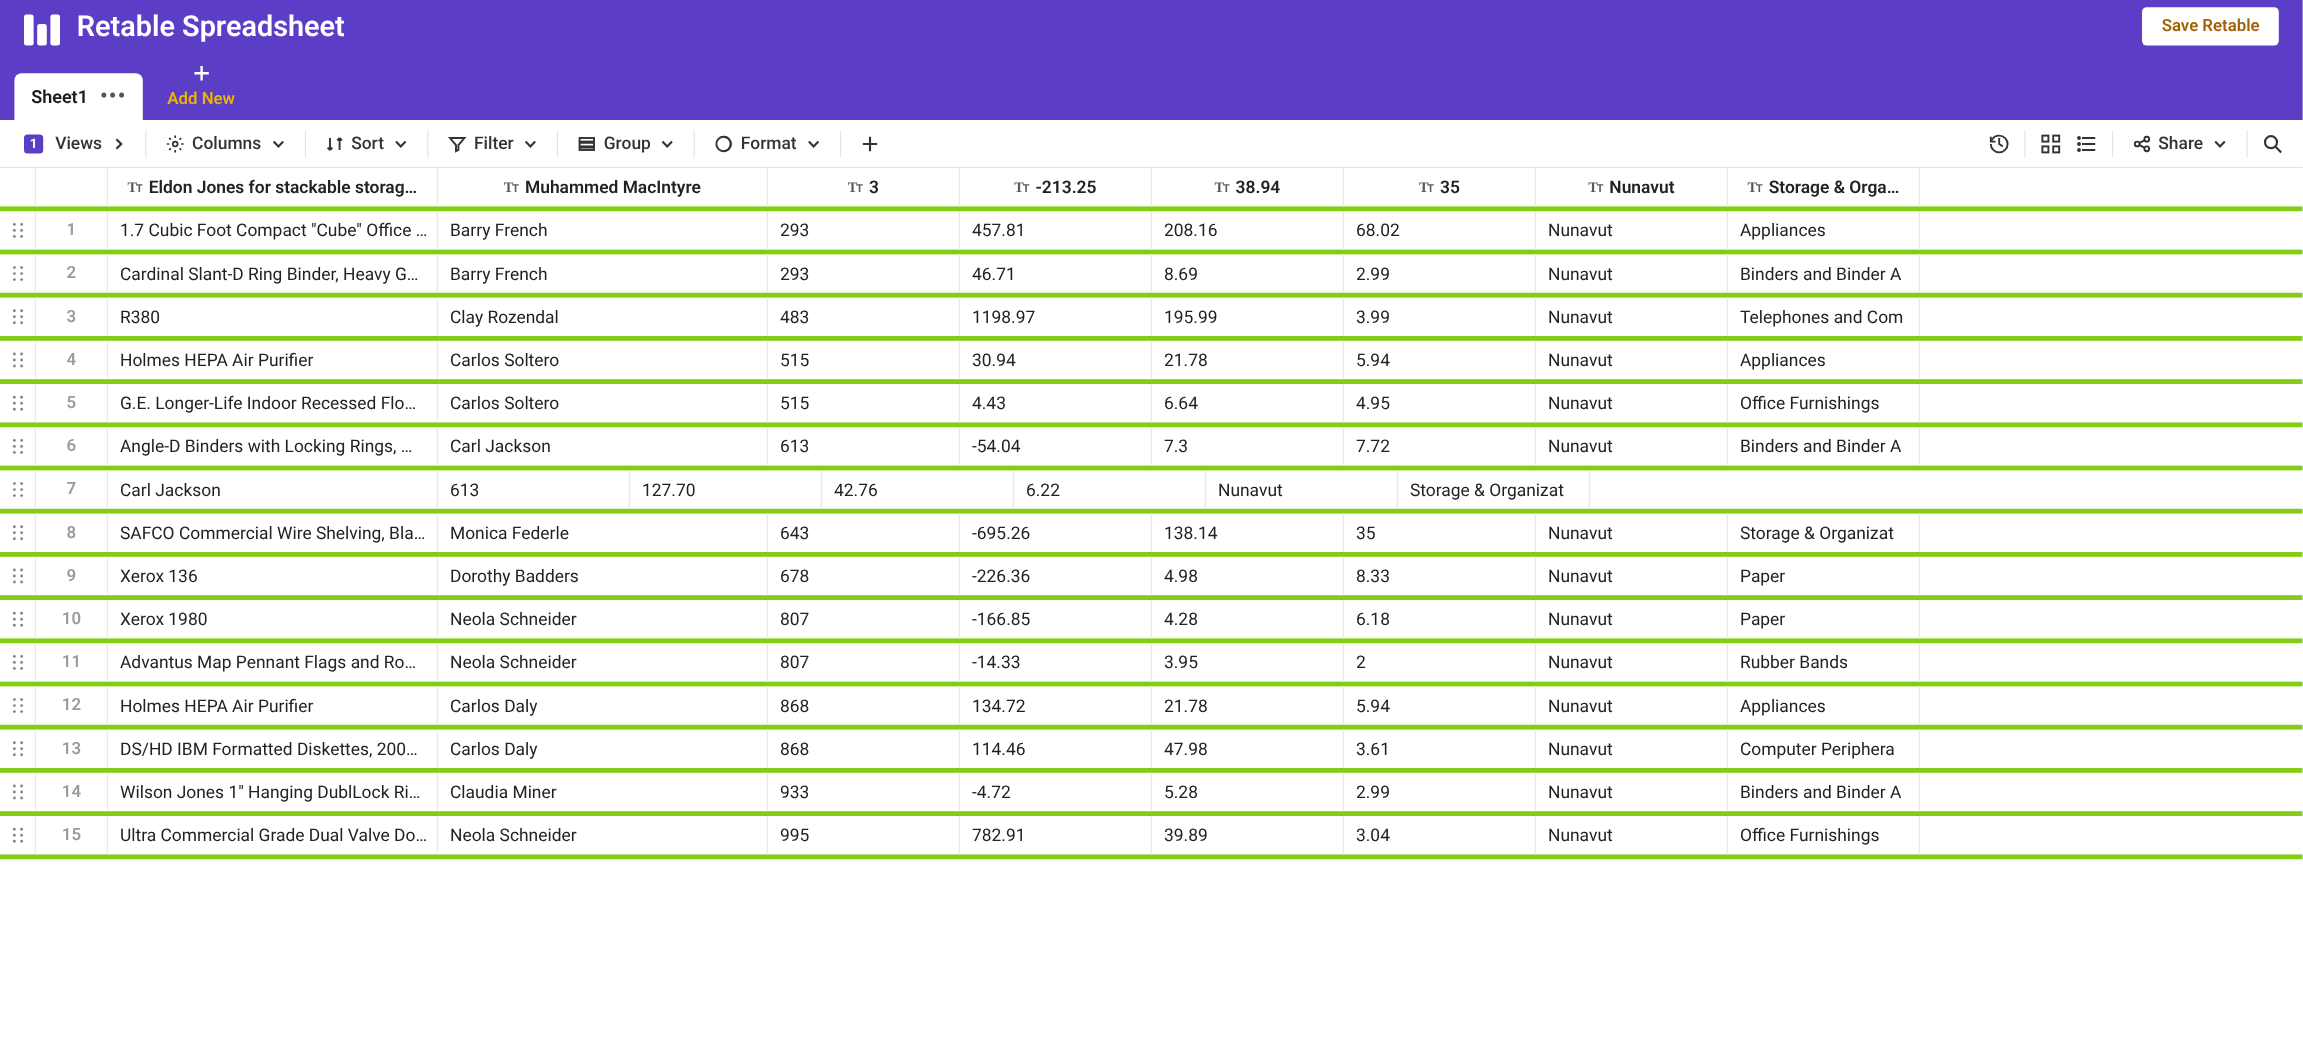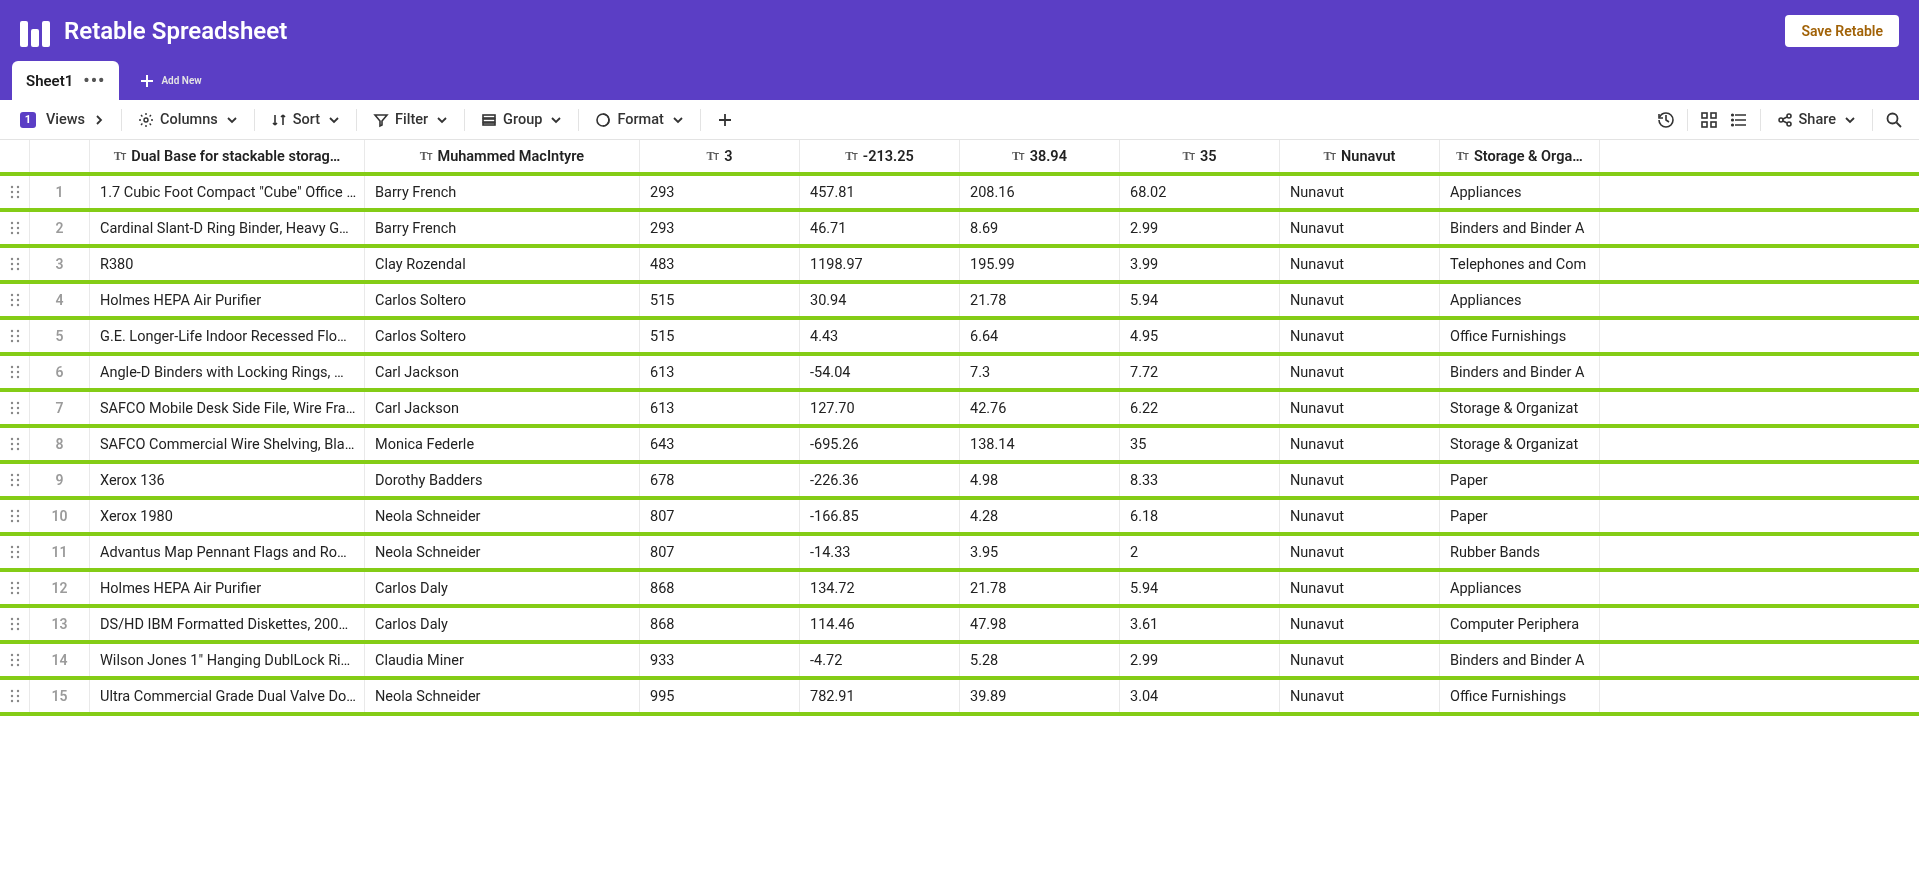--- a/index.html
+++ b/index.html
@@ -6,24 +6,24 @@
 body { background:#fff; color:#1a1a1a; overflow:hidden; }
 .app-header { background:#5B3EC5; color:#fff; height:100px; display:flex; flex-direction:column; }
 .header-top { display:flex; align-items:center; padding:0 20px; flex:1; }
 .logo { display:flex; align-items:center; gap:12px; }
 .logo-icon { width:32px; height:32px; display:flex; align-items:flex-end; gap:3px; }
 .logo-icon span { background:#fff; width:8px; border-radius:2px; }
 .logo-icon span:nth-child(1){height:26px;} .logo-icon span:nth-child(2){height:18px;} .logo-icon span:nth-child(3){height:26px;}
 .app-title { font-size:24px; font-weight:600; }
 .header-spacer { flex:1; }
 .save-btn { background:#fff; color:#a16207; border:none; padding:8px 16px; font-size:14px; border-radius:4px; font-weight:600; cursor:pointer; }
-.tabs-row { display:flex; align-items:center; padding:0 12px; gap:8px; }
+.tabs-row { display:flex; align-items:flex-end; padding:0 12px; gap:8px; }
 .sheet-tab { background:#fff; color:#1a1a1a; padding:9px 14px; border-radius:6px 6px 0 0; font-size:15px; font-weight:600; display:flex; align-items:center; gap:10px; }
 .tab-dots { font-size:18px; letter-spacing:1px; color:#555; }
-.add-new { color:#e5e5e5; display:flex; align-items:center; gap:6px; padding:9px 12px; font-size:10px; font-weight:600; cursor:pointer; }
+.add-new { color:#eab308; display:flex; align-items:center; gap:6px; padding:9px 12px; font-size:14px; font-weight:600; cursor:pointer;flex-direction:column; }
 .toolbar { background:#fff; border-bottom:1px solid #e3e3e3; display:flex; align-items:center; padding:0 10px; height:40px; font-size:14.5px; color:#333; }
 .tb-item { display:flex; align-items:center; gap:6px; padding:6px 10px; cursor:pointer; border-radius:4px; font-weight:500; }
 .tb-item svg { flex-shrink:0; }
 .tb-sep { width:1px; height:22px; background:#e3e3e3; margin:0 6px; }
 .view-badge { background:#5B3EC5; color:#fff; border-radius:3px; width:16px; height:16px; display:inline-flex; align-items:center; justify-content:center; font-size:11px; font-weight:700; margin-right:4px;}
 .toolbar-right { margin-left:auto; display:flex; align-items:center;text-align:center; }
 .grid { position:relative; overflow:auto; height:calc(871px - 140px); }
 .grid-head, .grid-row { display:flex; height:36px; border-bottom:4px solid #84cc16; }
 .grid-head { position:sticky; top:0; background:#fff; z-index:2; font-weight:600; color:#333; }
 .row-handle { width:30px; flex-shrink:0; border-right:1px solid #e9e9e9; display:flex; align-items:center; justify-content:center; color:#888; cursor:grab; }
@@ -183,21 +183,21 @@
   </div>
 </div>
 
 <div class="grid">
   <div class="grid-head">
     <div class="row-handle"></div>
     <div class="row-num"></div>
 
   <div class="cell hcell col0">
         <span class="tt-icon">T<span style="font-size:9px">T</span></span>
-        <span>Dual Base for stackable storag…</span>
+        <span>Eldon Jones for stackable storag…</span>
       </div>
       <div class="cell hcell col1">
         <span class="tt-icon">T<span style="font-size:9px">T</span></span>
         <span>Muhammed MacIntyre</span>
       </div>
       <div class="cell hcell col2">
         <span class="tt-icon">T<span style="font-size:9px">T</span></span>
         <span>3</span>
       </div>
       <div class="cell hcell col3">
@@ -353,21 +353,20 @@
           <svg width="10" height="14" viewBox="0 0 10 14" fill="#888">
             <circle cx="2" cy="2" r="1.2"></circle>
             <circle cx="8" cy="2" r="1.2"></circle>
             <circle cx="2" cy="7" r="1.2"></circle>
             <circle cx="8" cy="7" r="1.2"></circle>
             <circle cx="2" cy="12" r="1.2"></circle>
             <circle cx="8" cy="12" r="1.2"></circle>
           </svg>
         </div>
         <div class="row-num">7</div>
-        <div class="cell col0">SAFCO Mobile Desk Side File, Wire Fra…</div>
         <div class="cell col1">Carl Jackson</div>
         <div class="cell col2">613</div>
         <div class="cell col3">127.70</div>
         <div class="cell col4">42.76</div>
         <div class="cell col5">6.22</div>
         <div class="cell col6">Nunavut</div>
         <div class="cell col7">Storage &amp; Organizat</div>
       </div>
       <div class="grid-row">
         <div class="row-handle">

